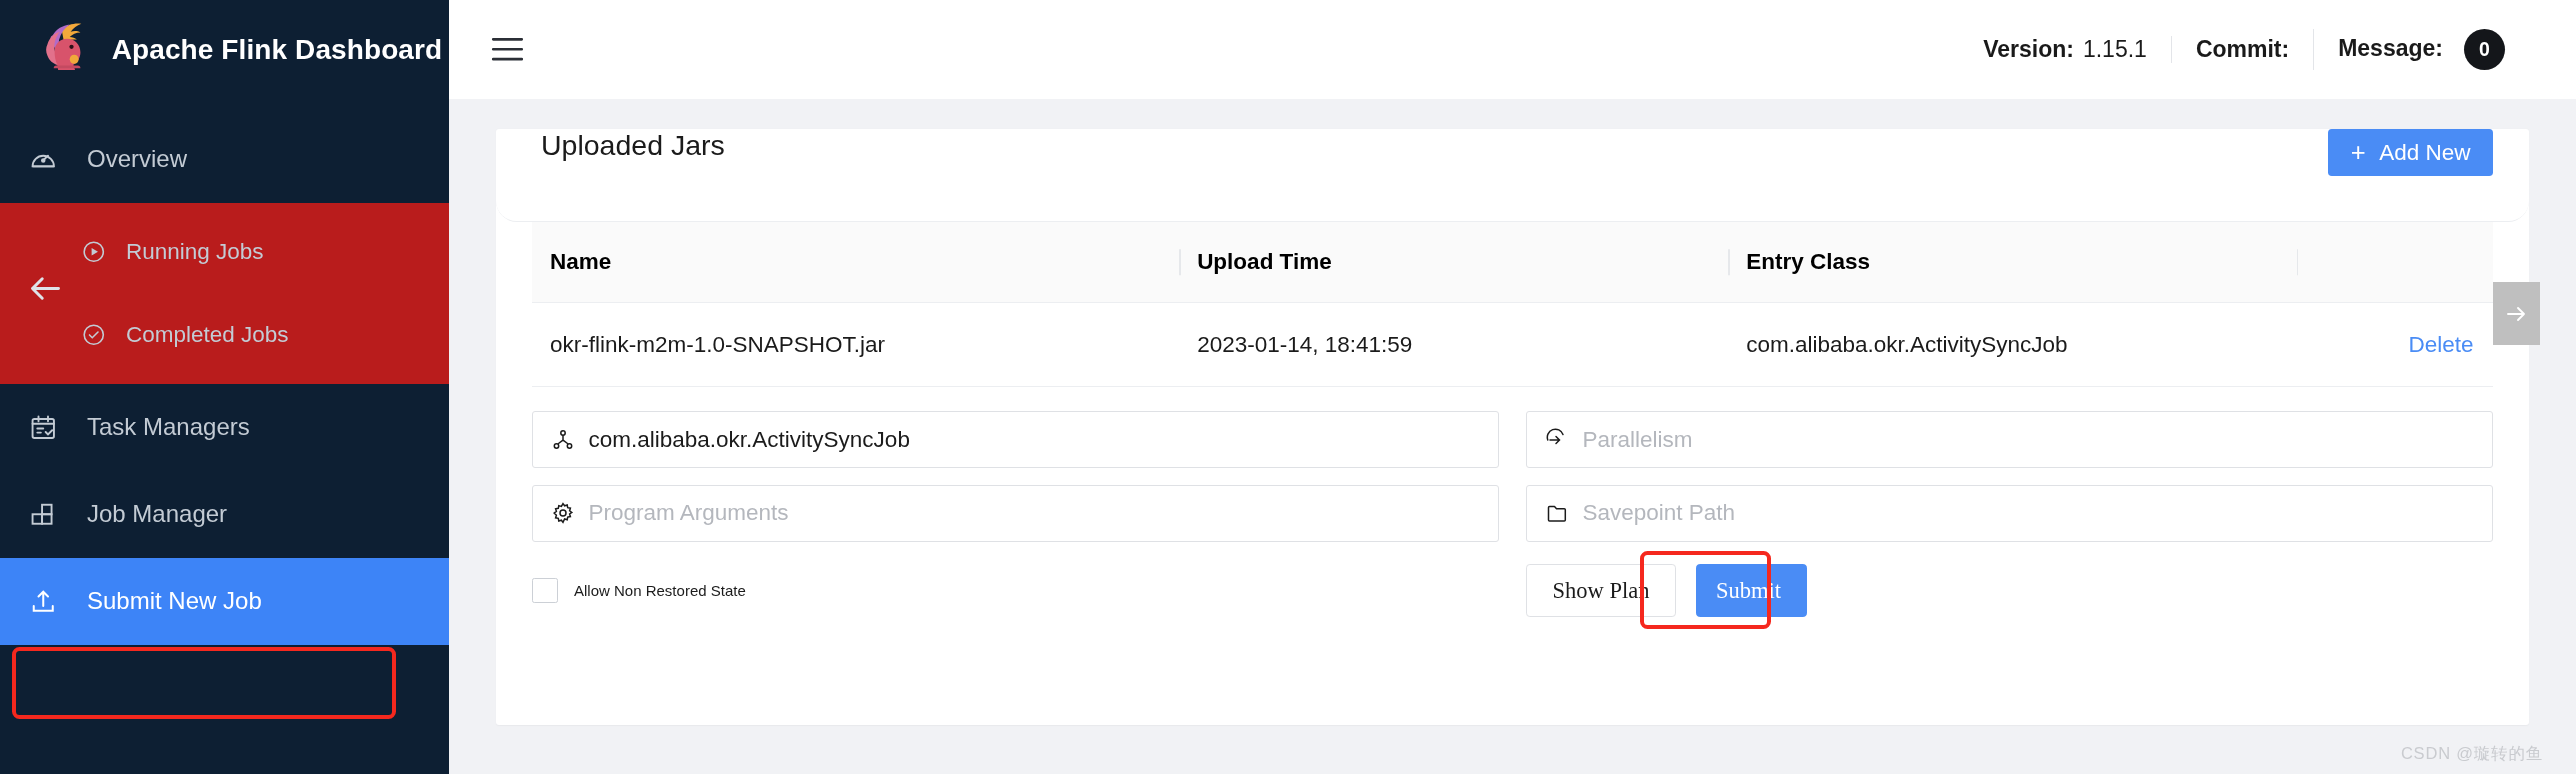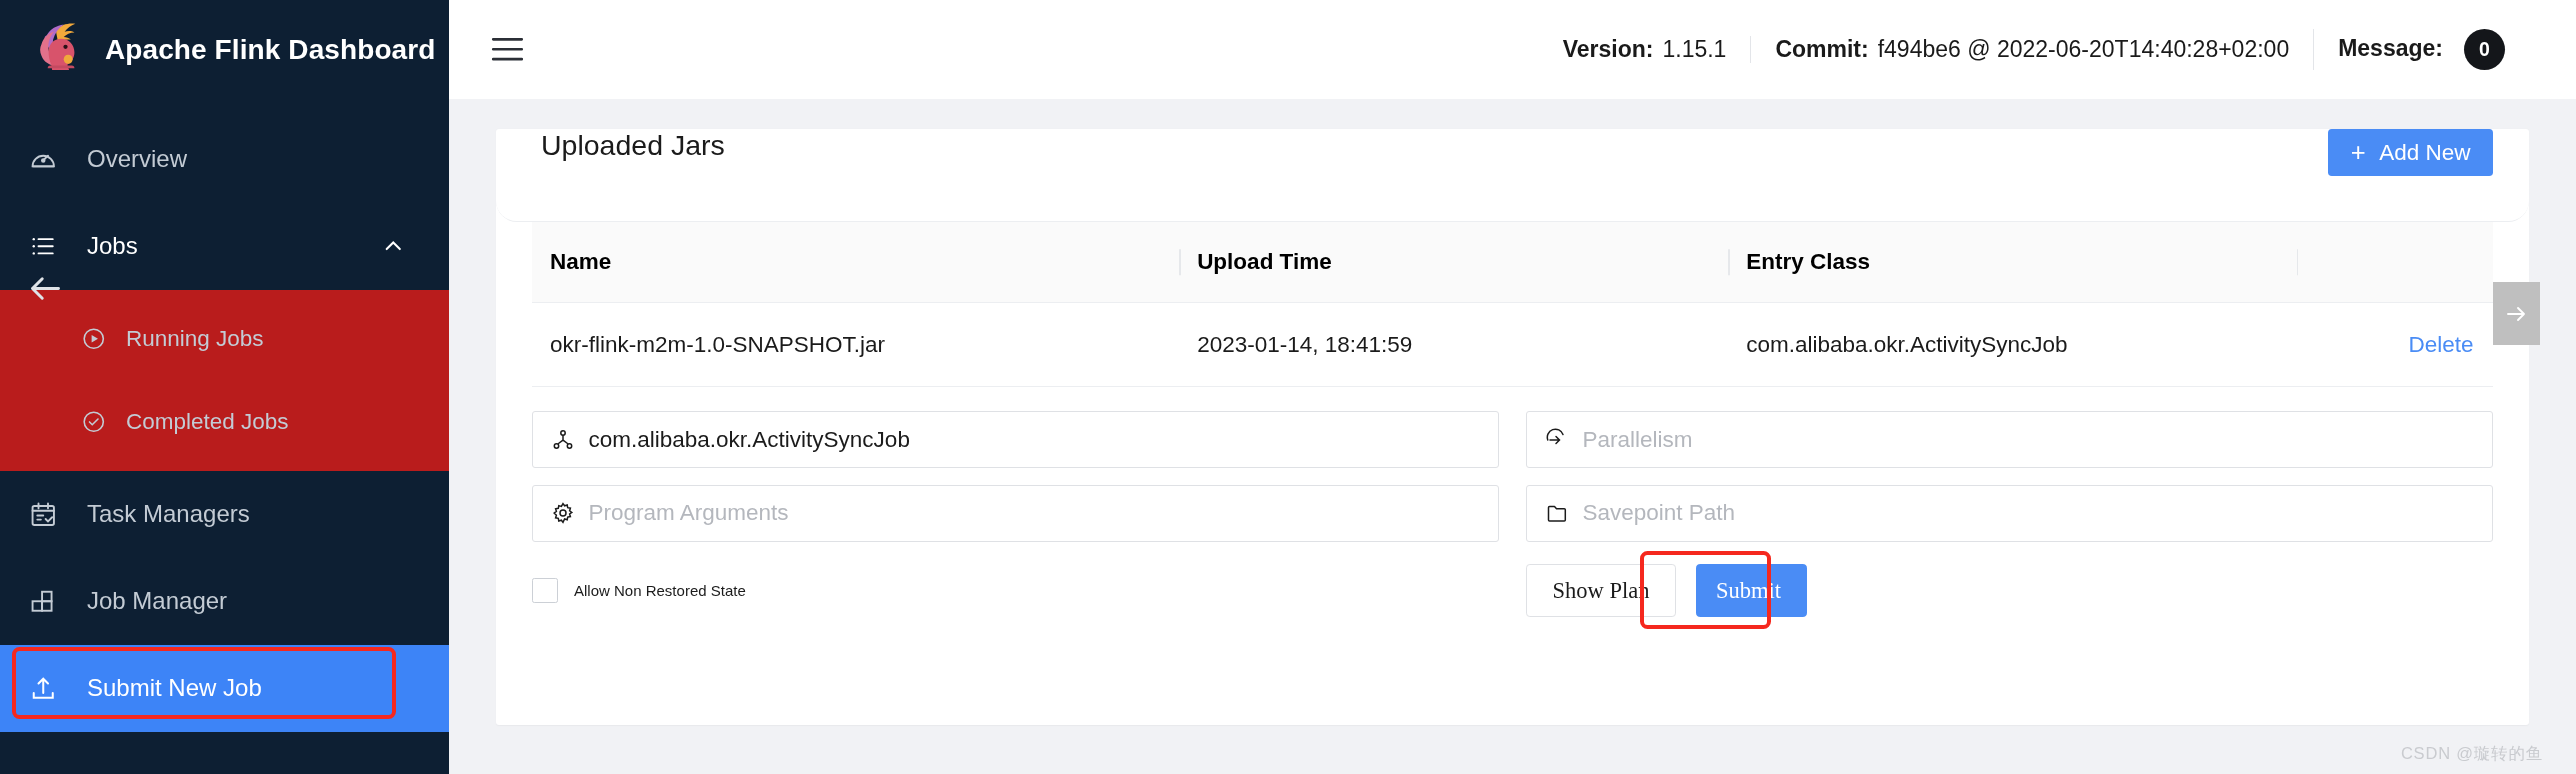--- a/index.html
+++ b/index.html
@@ -17,20 +17,21 @@
     background: #0d1f33;
     flex: 0 0 449px;
     position: relative;
     overflow: hidden;
   }
   .brand {
     height: 99px;
     display: flex; align-items: center;
     padding-left: 28.5px;
     gap: 19.5px;
+    justify-content: center;
   }
   .logo { width: 57px; height: 57px; flex: 0 0 57px; }
   .brand-title {
     color: #ffffff;
     font-size: 28px;
     font-weight: bold;
     letter-spacing: 0.1px;
     white-space: nowrap;
   }
 
@@ -261,32 +262,20 @@
       <div class="nav-item">
         <svg class="ic" viewBox="0 0 24 24" fill="none" stroke="#c3cbd4" stroke-width="1.6">
           <path d="M3 18a9 9 0 1118 0z"></path>
             <path d="M3 18h18"></path>
           <path d="M12 13l4-4" stroke-linecap="round"></path>
             <circle cx="12" cy="13" r="1.1" fill="#c3cbd4"></circle>
         </svg>
         <span class="label">Overview</span>
       </div>
 
-      <div class="nav-item active-group">
-        <svg class="ic" viewBox="0 0 24 24" fill="none" stroke="#ffffff" stroke-width="1.6" stroke-linecap="round">
-          <path d="M8 6h12M8 12h12M8 18h12"></path>
-          <circle cx="4" cy="6" r="1" fill="#fff" stroke="none"></circle>
-          <circle cx="4" cy="12" r="1" fill="#fff" stroke="none"></circle>
-          <circle cx="4" cy="18" r="1" fill="#fff" stroke="none"></circle>
-        </svg>
-        <span class="label">Jobs</span>
-        <svg class="chev" viewBox="0 0 24 24" fill="none" stroke="#ffffff" stroke-width="2.2" stroke-linecap="round">
-          <path d="M5 15l7-7 7 7"></path>
-        </svg>
-      </div>
 
       <div class="submenu">
         <div class="sub-item">
           <svg class="ic" viewBox="0 0 24 24" fill="none" stroke="#c3cbd4" stroke-width="1.5">
             <circle cx="12" cy="12" r="9"></circle>
               <path d="M10 8.5l6 3.5-6 3.5z" fill="#c3cbd4" stroke="none"></path>
           </svg>
           <span class="label">Running Jobs</span>
         </div>
         <div class="sub-item">
@@ -340,21 +329,20 @@
         <path d="M2 3h20M2 10h20M2 17h20"></path>
       </svg>
 
       <div class="topbar-right">
         <div class="meta">
           <span class="k">Version:</span>
           <span class="v">1.15.1</span>
         </div>
         <div class="meta">
           <span class="k">Commit:</span>
-          <span class="v">f494be6 @ 2022-06-20T14:40:28+02:00</span>
         </div>
         <div class="meta">
           <span class="k">Message:</span>
           <span class="msg-badge">0</span>
         </div>
       </div>
     </header>
 
     <div class="content">
       <div class="card">

